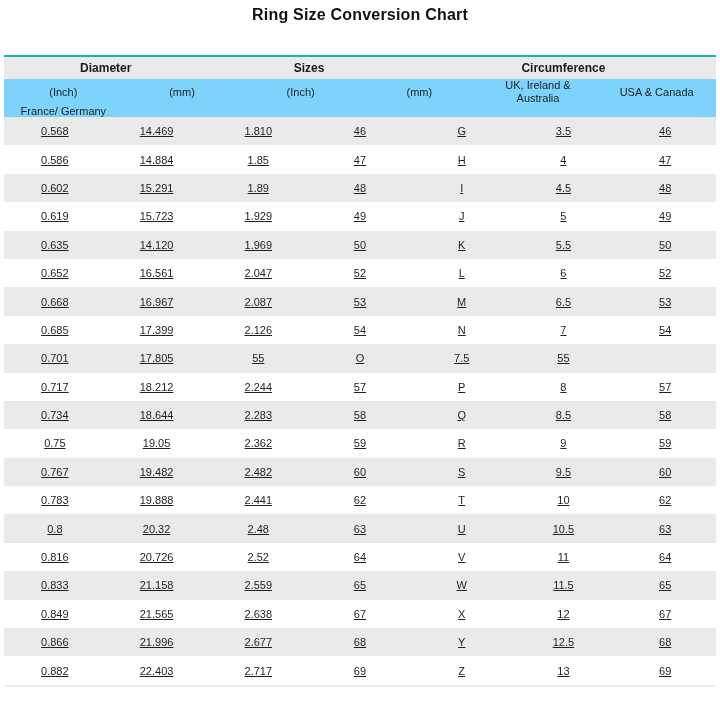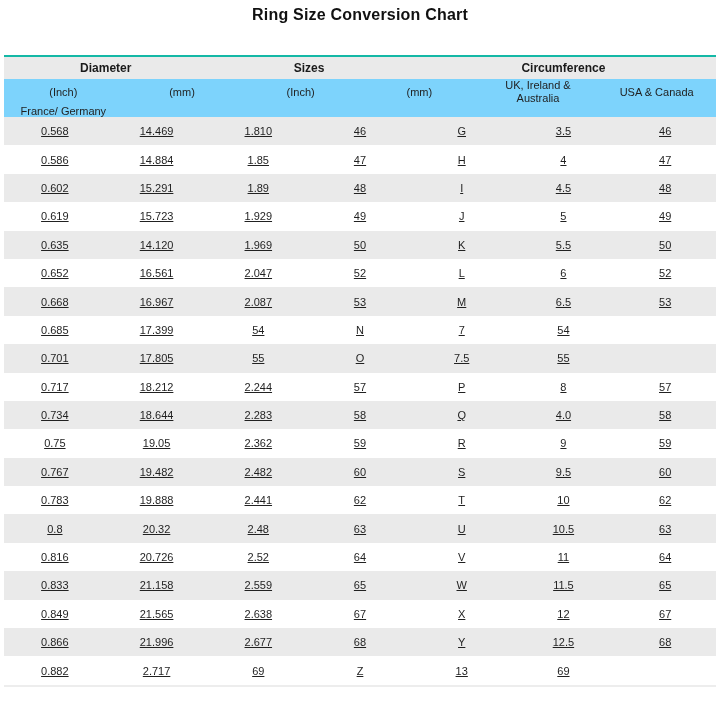--- a/index.html
+++ b/index.html
@@ -154,20 +154,21 @@
         <div class="cell">16.967</div>
         <div class="cell">2.087</div>
         <div class="cell">53</div>
         <div class="cell">M</div>
         <div class="cell">6.5</div>
         <div class="cell">53</div>
       </div>
       <div class="data-row">
         <div class="cell">0.685</div>
         <div class="cell">17.399</div>
+        <div class="cell">2.126</div>
         <div class="cell">54</div>
         <div class="cell">N</div>
         <div class="cell">7</div>
         <div class="cell">54</div>
       </div>
       <div class="data-row">
         <div class="cell">0.701</div>
         <div class="cell">17.805</div>
         <div class="cell">55</div>
         <div class="cell">O</div>
@@ -182,21 +183,21 @@
         <div class="cell">P</div>
         <div class="cell">8</div>
         <div class="cell">57</div>
       </div>
       <div class="data-row">
         <div class="cell">0.734</div>
         <div class="cell">18.644</div>
         <div class="cell">2.283</div>
         <div class="cell">58</div>
         <div class="cell">Q</div>
-        <div class="cell">4.0</div>
+        <div class="cell">8.5</div>
         <div class="cell">58</div>
       </div>
       <div class="data-row">
         <div class="cell">0.75</div>
         <div class="cell">19.05</div>
         <div class="cell">2.362</div>
         <div class="cell">59</div>
         <div class="cell">R</div>
         <div class="cell">9</div>
         <div class="cell">59</div>
@@ -259,20 +260,21 @@
         <div class="cell">0.866</div>
         <div class="cell">21.996</div>
         <div class="cell">2.677</div>
         <div class="cell">68</div>
         <div class="cell">Y</div>
         <div class="cell">12.5</div>
         <div class="cell">68</div>
       </div>
       <div class="data-row">
         <div class="cell">0.882</div>
+        <div class="cell">22.403</div>
         <div class="cell">2.717</div>
         <div class="cell">69</div>
         <div class="cell">Z</div>
         <div class="cell">13</div>
         <div class="cell">69</div>
       </div>
     </div>
 
 </div>
 

